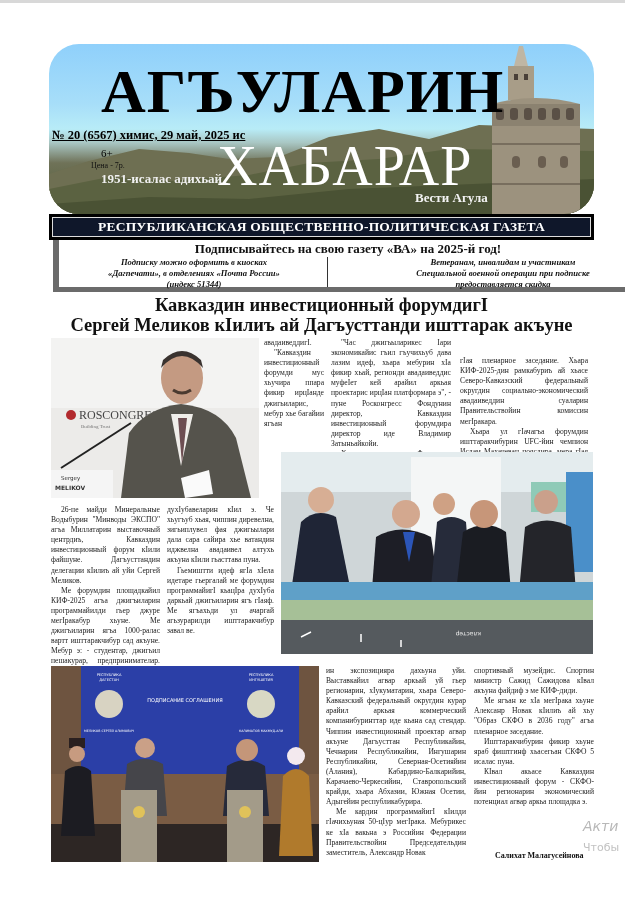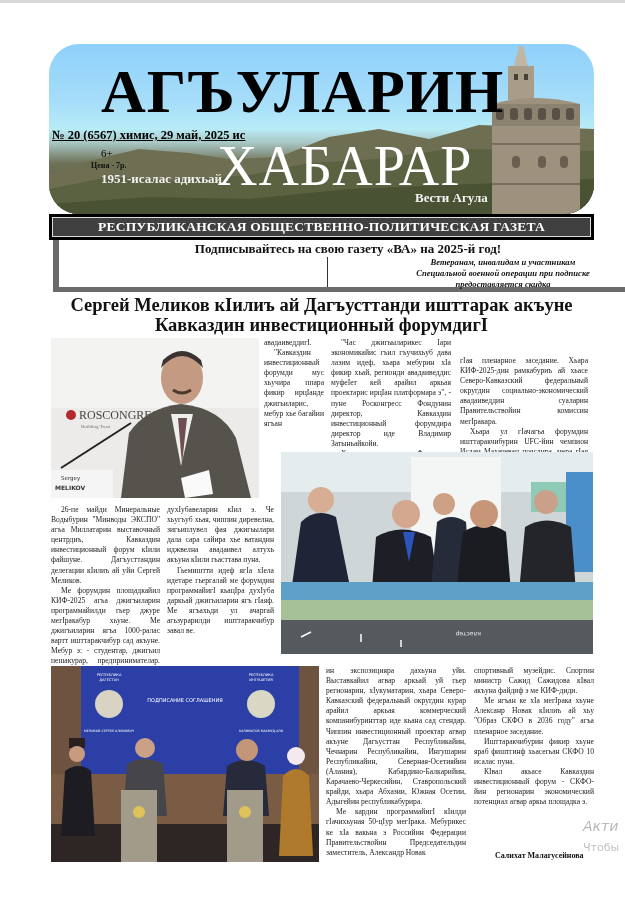--- a/index.html
+++ b/index.html
@@ -7,28 +7,28 @@
   .topbar { position: absolute; left: 0; top: 0; width: 625px; height: 3px; background: #d8d8d8; }
 
   
   .masthead { position: absolute; left: 49px; top: 44px; width: 545px; height: 170px; overflow: hidden;
     background: linear-gradient(180deg, #8fd0fb 0%, #a7def9 35%, #b8ecf7 50%, #a9c7c4 58%, #6f7258 70%, #5e6645 85%, #4d5636 100%); border-radius: 30px; }
   .mountain { position: absolute; left: 0; bottom: 0; width: 545px; height: 95px; }
   .tower { position: absolute; right: 8px; top: 0; width: 100px; height: 170px; }
   .title1 { position: absolute; left: 52px; top: 16px; font-weight: bold; font-size: 62px; letter-spacing: 1px; color: #000; line-height: 1; }
   .issue { position: absolute; left: 3px; top: 84px; font-weight: bold; font-size: 12.5px; text-decoration: underline; color: #000; }
   .age { position: absolute; left: 52px; top: 103px; font-size: 11px; color: #000; }
-  .price { position: absolute; left: 30px; top: 117px; font-size: 8px; font-weight: bold; color: #111; padding-left: 12px; }
+  .price { position: absolute; left: 30px; top: 117px; font-size: 8px; font-weight: normal; color: #111; padding-left: 12px; }
   .since { position: absolute; left: 12px; top: 127px; font-size: 13px; font-weight: bold; color: #f0f0f0; margin-left: 40px; }
   .title2 { position: absolute; left: 168px; top: 94px; font-weight: normal; font-size: 56px; color: #ffffff; line-height: 1; letter-spacing: 1px; }
   .vesti { position: absolute; left: 366px; top: 146px; font-size: 13px; font-weight: bold; color: #f3f3f3; }
 
   
   .banner { position: absolute; left: 49px; top: 214px; width: 545px; height: 26px; background: #000; }
-  .banner-inner { position: absolute; left: 3px; top: 3px; right: 3px; bottom: 3px; background: #404040; border: 1px solid #ddd; box-sizing: border-box;
+  .banner-inner { position: absolute; left: 3px; top: 3px; right: 3px; bottom: 3px; background: #0f172a; border: 1px solid #ddd; box-sizing: border-box;
     color: #fff; font-weight: bold; font-size: 13.5px; text-align: center; line-height: 18px; letter-spacing: 0.2px; }
 
   .subbox { position: absolute; left: 53px; top: 240px; width: 591px; height: 52px; background: #6b6b6b; }
   .subbox-inner { position: absolute; left: 6px; top: 0; right: 7px; bottom: 5px; background: #fff; }
   .sub-title { position: absolute; left: 0; right: 0; top: 1px; text-align: center; font-weight: bold; font-size: 13px; }
   .sub-left { position: absolute; left: 0; width: 270px; top: 17px; text-align: center; font-style: italic; font-weight: bold; font-size: 8.6px; line-height: 11px; }
   .sub-right { position: absolute; left: 270px; right: 0; top: 17px; text-align: center; font-style: italic; font-weight: bold; font-size: 8.6px; line-height: 11px; padding-left: 40px; }
   .sub-divider { position: absolute; left: 268px; top: 17px; width: 1px; height: 30px; background: #333; }
 
   
@@ -84,32 +84,37 @@
   <div class="vesti">Вести Агула</div>
 </div>
 
 <div class="banner">
   <div class="banner-inner">РЕСПУБЛИКАНСКАЯ ОБЩЕСТВЕННО-ПОЛИТИЧЕСКАЯ ГАЗЕТА</div>
 </div>
 
 <div class="subbox">
   <div class="subbox-inner">
     <div class="sub-title">Подписывайтесь на свою газету «ВА» на 2025-й год!</div>
+    <div class="sub-left">
+      <div>Подписку можно оформить в киосках</div>
+      <div>«Дагпечати», в отделениях «Почта России»</div>
+      <div>(индекс 51344)</div>
+    </div>
     <div class="sub-divider"></div>
     <div class="sub-right">
       <div>Ветеранам, инвалидам и участникам</div>
       <div>Специальной военной операции при подписке</div>
       <div>предоставляется скидка</div>
     </div>
   </div>
 </div>
 
 <div class="headline">
+  <div>Кавказдин инвестиционный форумдигI</div>
   <div>Сергей Меликов кIилиъ ай Дагъусттанди ишттарак акъуне</div>
-  <div>Кавказдин инвестиционный форумдигI</div>
 </div>
 
 <div class="photo" style="left:51px; top:338px; width:208px; height:160px;">
   <svg width="208" height="160" viewBox="0 0 208 160">
     <rect width="208" height="160" fill="#ecebe9"></rect>
     <rect x="0" y="0" width="208" height="70" fill="#f3f3f2"></rect>
     <g>
       <circle cx="20" cy="77" r="5" fill="#b22a2e"></circle>
       <text x="28" y="81" font-family="Liberation Serif, serif" font-size="12" fill="#444">ROSCONGRESS</text>
       <text x="30" y="90" font-family="Liberation Serif, serif" font-size="5" fill="#777">Building Trust</text>
@@ -213,20 +218,20 @@
 </div>
 
 <div class="col" style="left:326px; top:666px; width:140px;">
   <p class="noi">ин экспозицияра дахьуна уйи. Выставкайил агвар аркьай уй гьер регионарин, хIукуматарин, хьара Северо-Кавказский федеральный округдин курар арайил аркьая коммерческий компанибуринттар иде кьана сад стендар. Чиппин инвестиционный проектар агвар акъуне Дагъусттан Республикайин, Чечнарин Республикайин, Ингушарин Республикайин, Северная-Осетияйин (Алания), Кабардино-Балкарийин, Карачаево-Черкесийин, Ставропольский крайди, хьара Абхазии, Южная Осетии, Адыгейин республикабурира.</p>
   <p>Ме кардин программайигI кIилди гIачихьуная 50-цIур мегIрака. Мебурикес ке хIа вакьна э Российин Федерации Правительствойин Председательдин заместитель, Александр Новак</p>
 </div>
 
 <div class="col" style="left:474px; top:666px; width:120px;">
   <p class="noi">спортивный музейдис. Спортин министр Сажид Сажидова кIвал акъуна файдиф э ме КИФ-диди.</p>
   <p>Ме ягъан ке хIа мегIрака хьуне Алексанр Новак кIилиъ ай хьу "Образ СКФО в 2036 году" агъа пленарное заседание.</p>
-  <p>Ишттаракчибурин фикир хьуне яраб фиштгинф хьасегьан СКФО 10 исалас пуна.</p>
+  <p>Ишттаракчибурин фикир хьуне яраб фиштгинф хьасегьан СКФО 5 исалас пуна.</p>
   <p>КIвал акьасе Кавказдин инвестиционный форум - СКФО-йин регионарин экономический потенциал агвар аркьа площадка э.</p>
 </div>
 
 <div class="author">Салихат Малагусейнова</div>
 
 <div class="watermark1">Акти</div>
 <div class="watermark2">Чтобы</div>
 
 </body></html>

